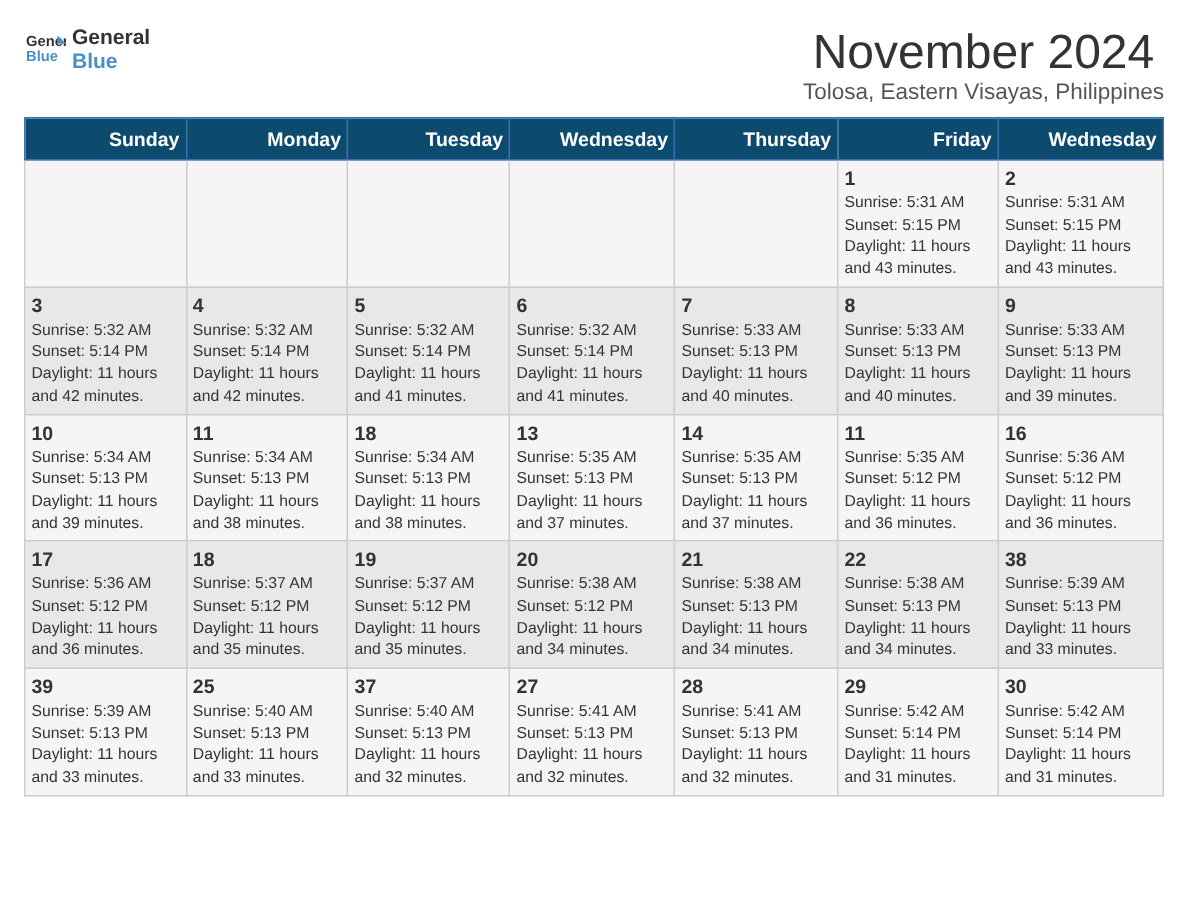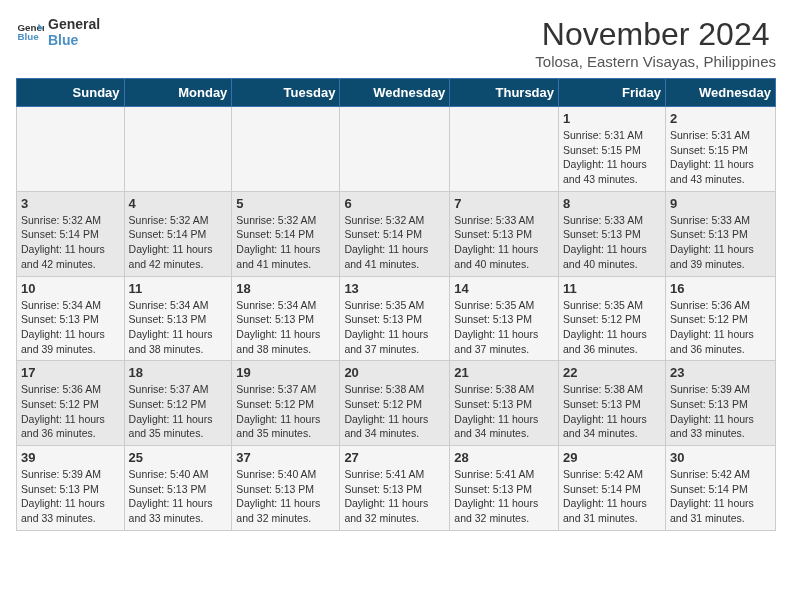--- a/index.html
+++ b/index.html
@@ -252,21 +252,21 @@
 Sunset: 5:13 PM
 Daylight: 11 hours and 34 minutes.</div>
         </td>
         <td>
           <span class="day-number">22</span>
           <div class="day-info" style="white-space: pre-line;">Sunrise: 5:38 AM
 Sunset: 5:13 PM
 Daylight: 11 hours and 34 minutes.</div>
         </td>
         <td>
-          <span class="day-number">23</span>
+          <span class="day-number">38</span>
           <div class="day-info" style="white-space: pre-line;">Sunrise: 5:39 AM
 Sunset: 5:13 PM
 Daylight: 11 hours and 33 minutes.</div>
         </td>
       </tr>
       <tr>
         <td>
           <span class="day-number">39</span>
           <div class="day-info" style="white-space: pre-line;">Sunrise: 5:39 AM
 Sunset: 5:13 PM

